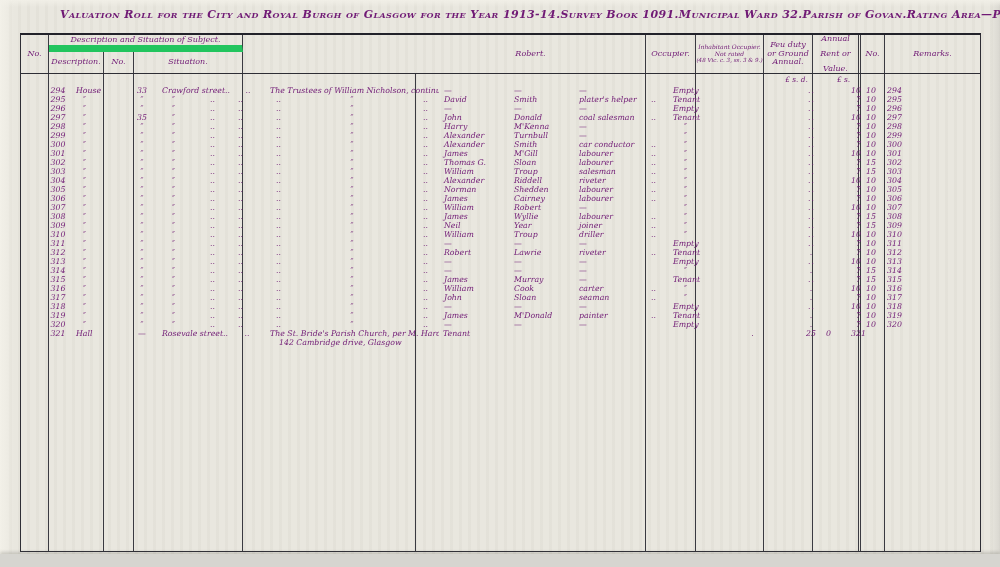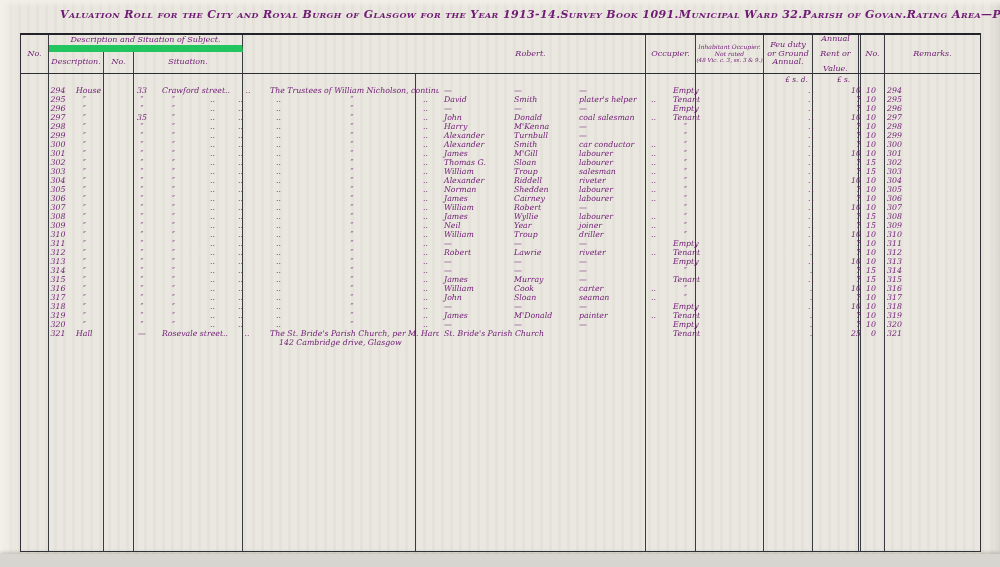--- a/index.html
+++ b/index.html
@@ -971,23 +971,20 @@
           <span class="c c-stno">—</span>
           <span class="c c-sit">
             <span class="sit-name">Rosevale street</span>
             <span class="sit-d">..</span>
             <span class="sit-d">..</span>
           </span>
           <span class="c c-prop lines">
             <span class="prop-line">The St. Bride's Parish Church, per M. Hardie,</span>
             <span class="prop-line ind">142 Cambridge drive, Glasgow</span>
           </span>
-          <span class="c c-ten">
-            <span class="t-full">St. Bride's Parish Church</span>
-          </span>
           <span class="c c-occ">Tenant</span>
           <span class="c c-inh"></span>
           <span class="c c-feu">.</span>
           <span class="c c-an">
             <span class="an-p">25</span>
             <span class="an-s">0</span>
           </span>
           <span class="c c-no2">321</span>
           <span class="c c-rem"></span>
         </div>

